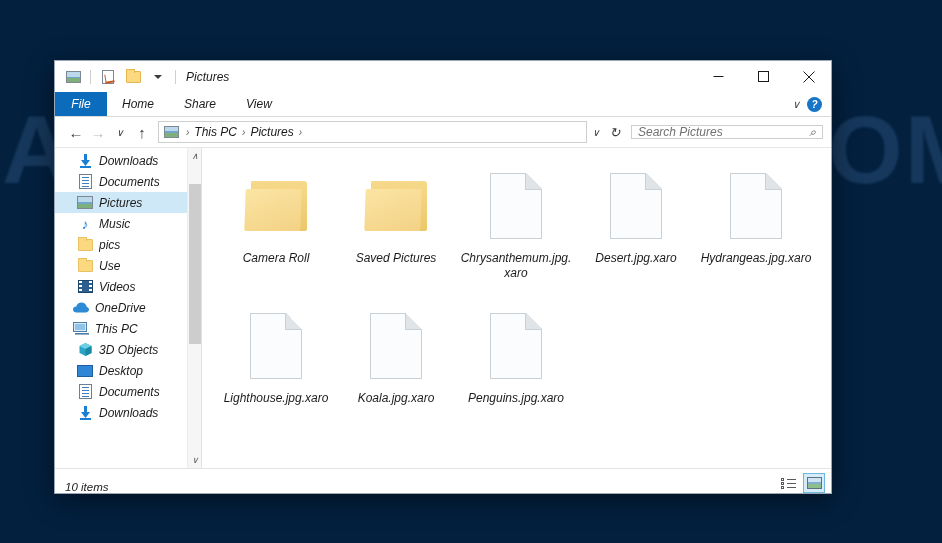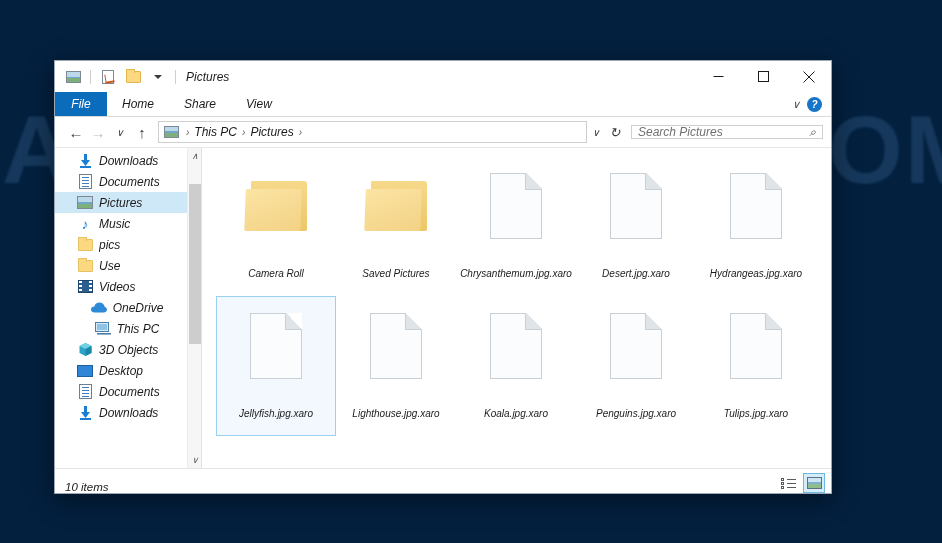--- a/index.html
+++ b/index.html
@@ -168,21 +168,21 @@
   .nav-item {
     height: 21px; display:flex; align-items:center;
     font-size: 12px; color:#1b1b1b; padding-right: 6px;
     position: relative;
   }
   .nav-item.sel { background:#cfe8f7; }
   .nav-item .ni { width:16px;height:16px;display:flex;align-items:center;justify-content:center;margin-right:6px;flex:none;}
   .nav-item .lbl { white-space:nowrap; overflow:hidden; }
   .nav-item .pin { margin-left:auto; color:#9a9a9a; font-size:10px; transform: rotate(35deg); }
   .ind-1 { padding-left: 22px; }
-  .ind-0 { padding-left: 4px; justify-content: center; }
+  .ind-0 { padding-left: 18px; }
   .dl-svg path { fill:#1a7fd4; }
   .ic-docs { width:13px;height:15px;border:1px solid #6d7f91;background:#fff; position:relative;}
   .ic-docs::after{content:"";position:absolute;left:2px;top:2px;right:2px;height:10px;
     background: repeating-linear-gradient(#3f7fbf 0 1px, #fff 1px 3px);}
   .ic-pic { width:16px;height:13px;border:1px solid #7d8894;
     background: linear-gradient(#bcd9ec 0 42%, #6ea7c9 42% 60%, #7fb07c 60% 100%);}
   .ic-music { color:#1a7fd4; font-size:14px; }
   .ic-folder { width:15px;height:12px;background:#fcd980;border:1px solid #e8c163;position:relative;border-radius:0 1px 1px 1px;}
   .ic-folder::before{content:"";position:absolute;left:-1px;top:-3px;width:7px;height:3px;background:#fcd980;border:1px solid #e8c163;border-bottom:none;border-radius:1px 1px 0 0;}
   .ic-video { width:15px;height:13px;background:#2b5f8f;border:1px solid #1d4467;position:relative;}
@@ -242,23 +242,23 @@
     border: 1px solid #c9d0d6;
   }
   .big-doc .fold {
     position:absolute; right:-1px; top:-1px;
     width: 17px; height: 17px;
     background: linear-gradient(225deg, #ffffff 0 50%, #dfe4e8 50%);
     border-left: 1px solid #c9d0d6;
     border-bottom: 1px solid #c9d0d6;
   }
   .tile .name {
-    font-size: 10px; color:#1b1b1b; text-align:center;
+    font-size: 12px; color:#1b1b1b; text-align:center;
     line-height: 15px; max-width: 112px; word-break: break-word;
-    margin-top: 17px;
+    margin-top: 2px;
   }
 
   
   #statusbar {
     height: 25px; min-height:25px;
     border-top: 1px solid #e4e4e4;
     background:#ffffff;
     display:flex; align-items:flex-end;
     padding: 0 6px 0 10px;
     font-size: 11.5px; color:#1b1b1b;
@@ -512,59 +512,43 @@
           <div class="name">Desert.jpg.xaro</div>
         </div>
         <div class="tile">
           <div class="icon-wrap">
             <span class="big-doc">
               <span class="fold"></span>
             </span>
           </div>
           <div class="name">Hydrangeas.jpg.xaro</div>
         </div>
-        <div class="tile sel">
+        <div class="tile">
           <div class="icon-wrap">
             <span class="big-doc">
               <span class="fold"></span>
             </span>
           </div>
-          <div class="name">Jellyfish.jpg.xaro</div>
+          <div class="name">Lighthouse.jpg.xaro</div>
         </div>
         <div class="tile">
           <div class="icon-wrap">
             <span class="big-doc">
               <span class="fold"></span>
             </span>
           </div>
-          <div class="name">Lighthouse.jpg.xaro</div>
+          <div class="name">Koala.jpg.xaro</div>
         </div>
         <div class="tile">
           <div class="icon-wrap">
             <span class="big-doc">
               <span class="fold"></span>
             </span>
           </div>
-          <div class="name">Koala.jpg.xaro</div>
-        </div>
-        <div class="tile">
-          <div class="icon-wrap">
-            <span class="big-doc">
-              <span class="fold"></span>
-            </span>
-          </div>
           <div class="name">Penguins.jpg.xaro</div>
-        </div>
-        <div class="tile">
-          <div class="icon-wrap">
-            <span class="big-doc">
-              <span class="fold"></span>
-            </span>
-          </div>
-          <div class="name">Tulips.jpg.xaro</div>
         </div>
       </div>
   </div>
 
   <div id="statusbar">
     <span>10 items</span>
     <div id="view-btns">
       <div class="vbtn">
         <span class="det-glyph">
           <i style="top:0"></i>

